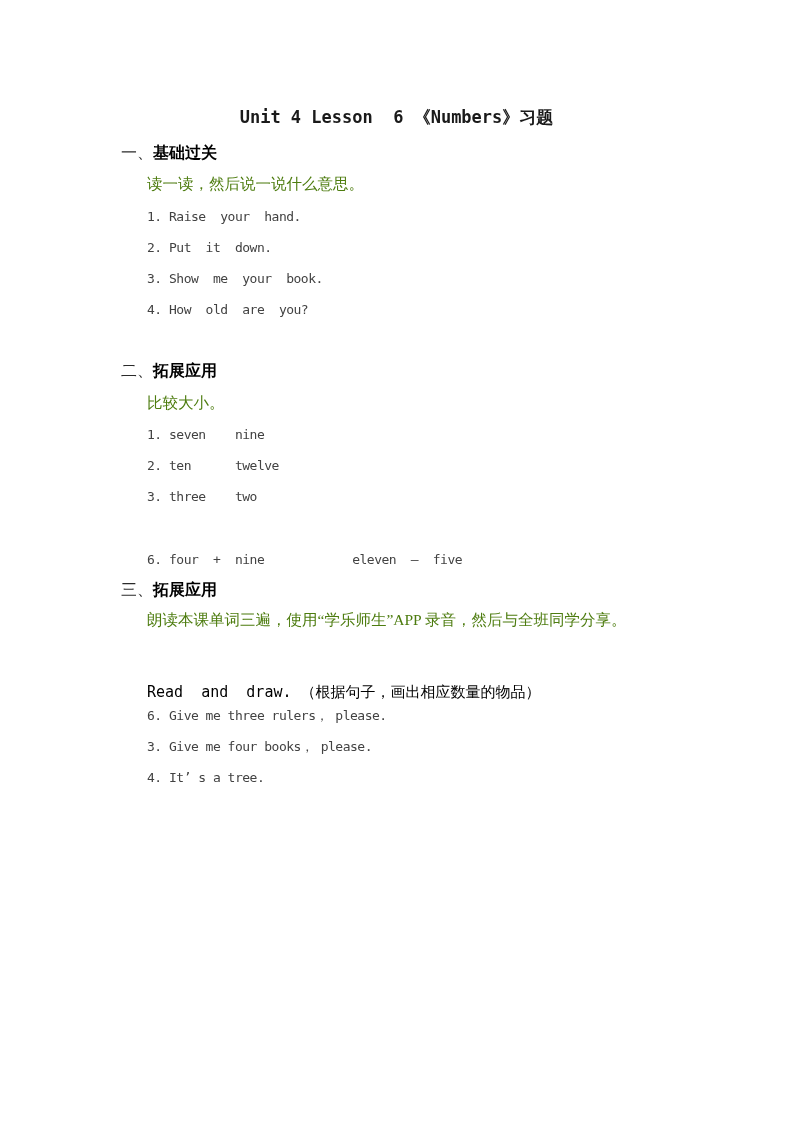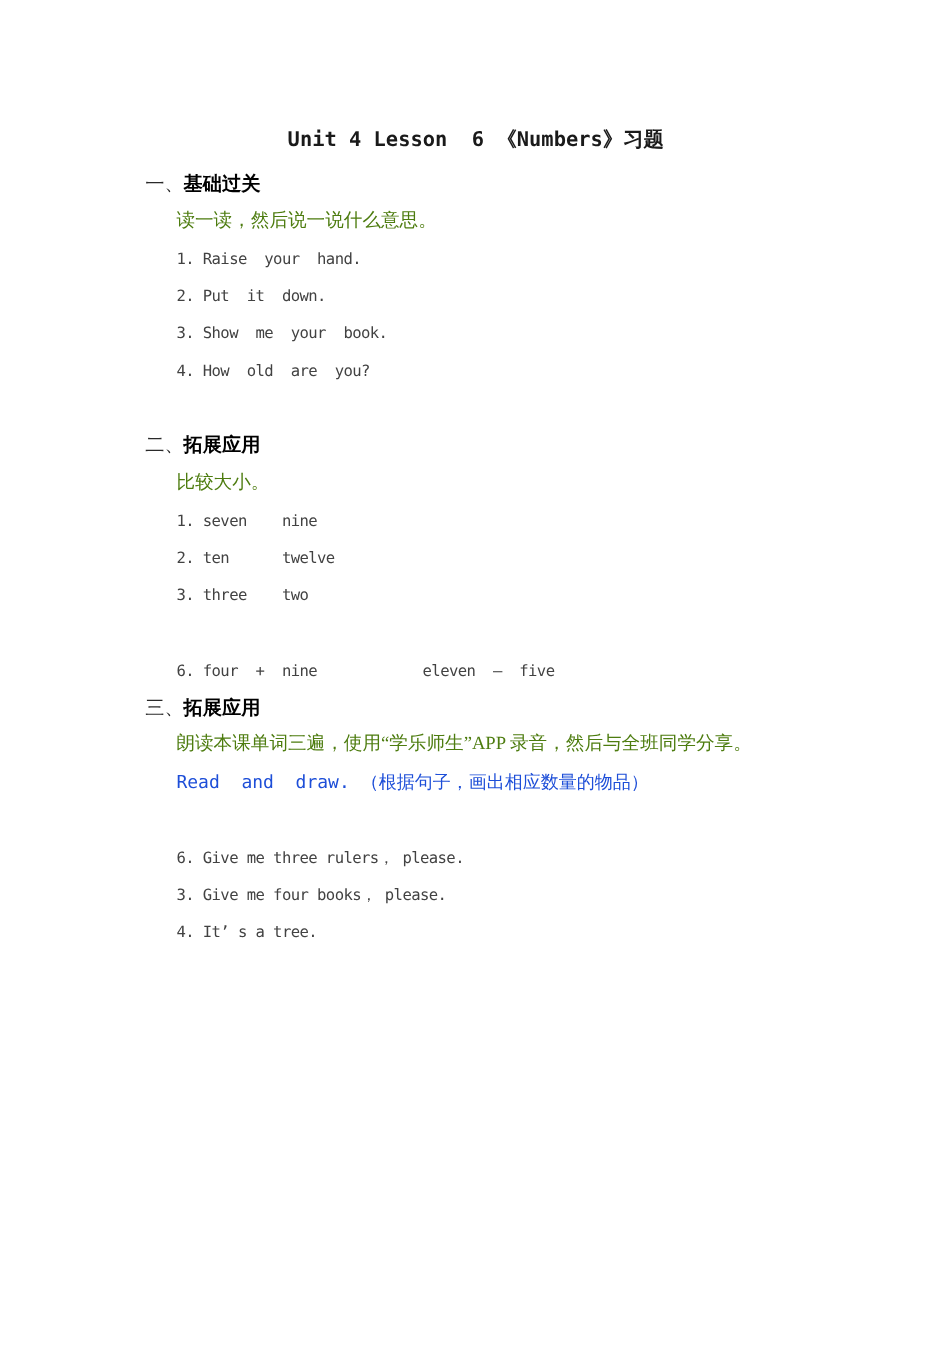--- a/index.html
+++ b/index.html
@@ -23,21 +23,22 @@
     color:#424242;
   }
   .cn{
     font-family:Liberation Serif, serif;
     font-size:15.5px;
     color:#4d7c0f;
   }
   .cn-mixed{
     font-family:"DejaVu Sans Mono", monospace;
     font-size:15px;
-    color:#1d4ed8;
+    color:#000000;
+    margin-top:40px;
   }
   .heading{
     position:absolute;
     left:121px;
     white-space:pre;
     line-height:20px;
     font-size:16px;
     color:#2a2a2a;
   }
   .heading .num{font-weight:400;}

